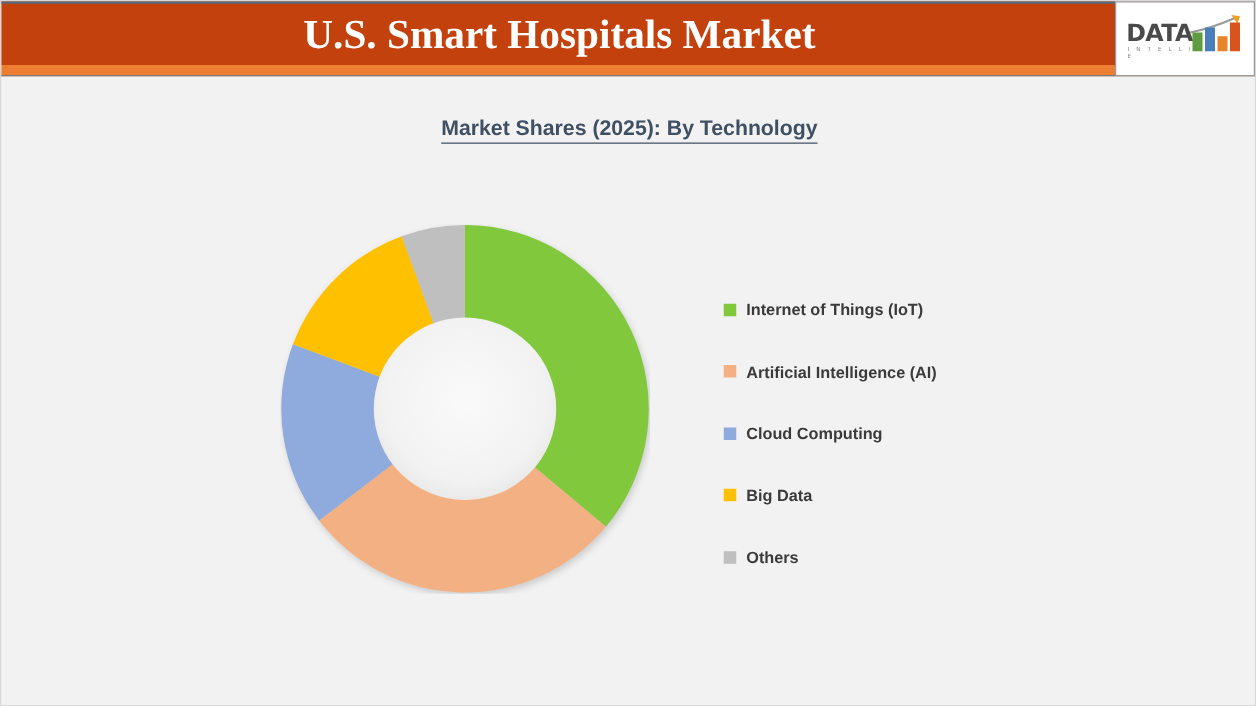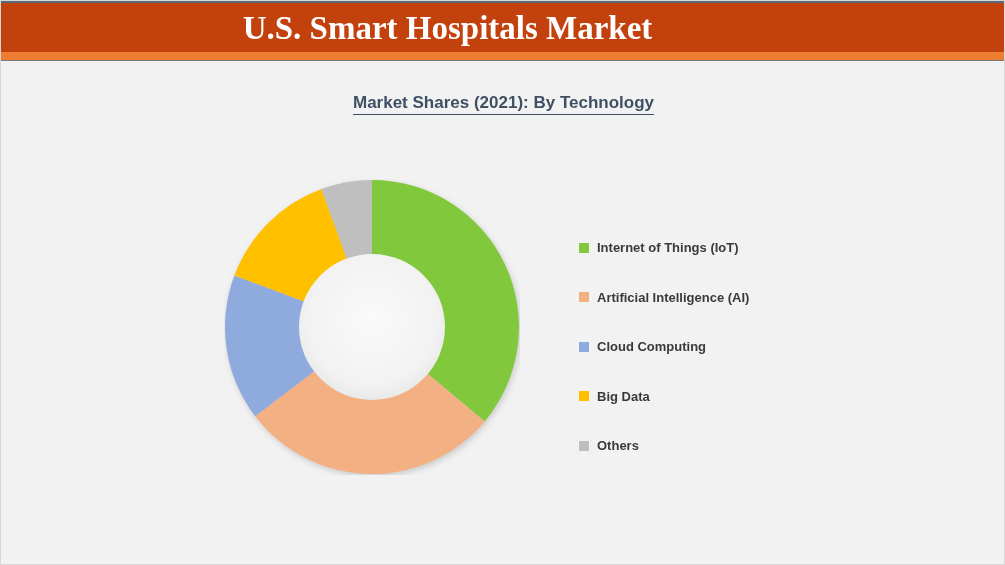--- a/index.html
+++ b/index.html
@@ -172,23 +172,39 @@
 </head>
 <body>
 
 <div class="slide">
 
   <div class="header-band">
     <div class="header-title">U.S. Smart Hospitals Market</div>
   </div>
   <div class="header-accent"></div>
 
+  <div class="logo-box">
+    <div class="logo-inner">
+      <div class="logo-word">DATA</div>
+      <div class="logo-sub">I N T E L L I G E N C E</div>
+      <svg class="logo-arrow" viewBox="0 0 46 16">
+        <path d="M1 14 C 12 12, 24 8, 38 2" stroke="#9a9a9a" stroke-width="1.6" fill="none"></path>
+        <path d="M34 0 L41 1 L39 7 Z" fill="#f0a020"></path>
+      </svg>
+      <div class="logo-bars">
+        <div class="lbar b1"></div>
+        <div class="lbar b2"></div>
+        <div class="lbar b3"></div>
+        <div class="lbar b4"></div>
+      </div>
+    </div>
+  </div>
 
   <div class="chart-title">
-    <span>Market Shares (2021): By Technology</span>
+    <span>Market Shares (2025): By Technology</span>
   </div>
 
   <div class="donut-wrap">
     <svg class="donut-svg" width="296" height="296" viewBox="0 0 296 296">
       <defs>
         <filter id="donutShadow" x="-30%" y="-30%" width="160%" height="160%">
           <feDropShadow dx="1.5" dy="2.5" stdDeviation="3" flood-color="#9a9a9a" flood-opacity="0.45"></feDropShadow>
         </filter>
         <radialGradient id="holeGrad" cx="50%" cy="45%" r="62%">
           <stop offset="0%" stop-color="#fafafa"></stop>

